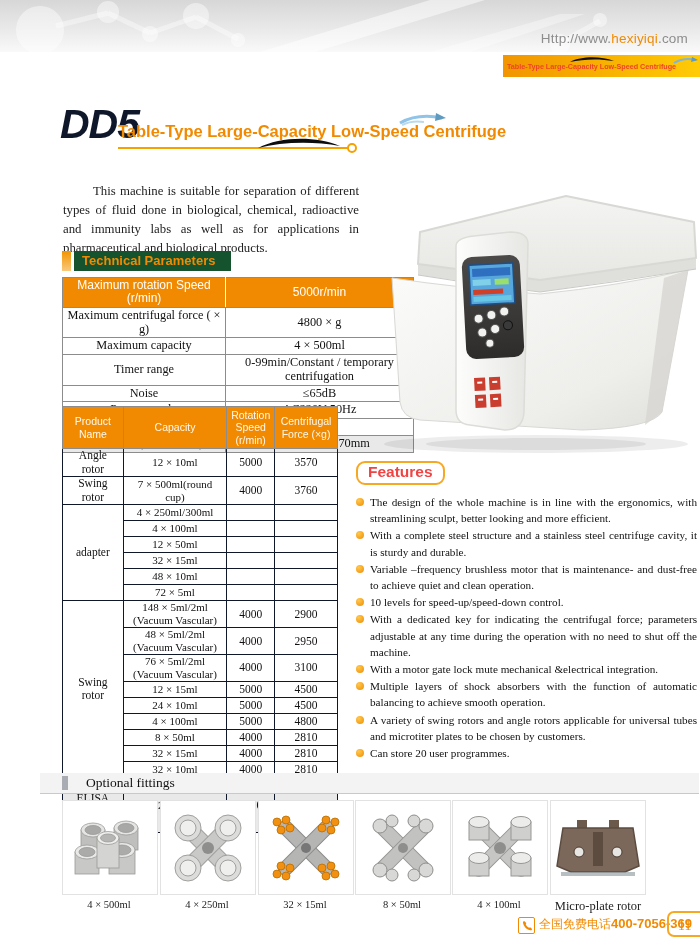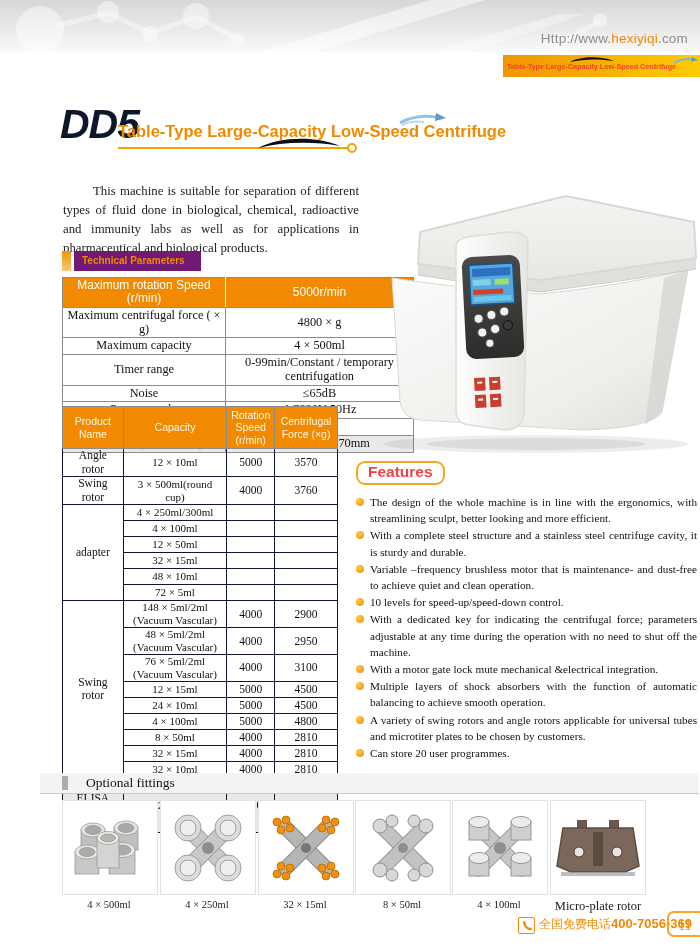--- a/index.html
+++ b/index.html
@@ -31,22 +31,22 @@
   .black-swoosh{position:absolute;left:256px;top:136px;width:86px;height:14px;}
   .blue-swoosh{position:absolute;left:396px;top:111px;width:52px;height:16px;}
 
   
   .intro{position:absolute;left:63px;top:169px;width:296px;font-size:12.8px;line-height:19px;
          text-align:justify;text-indent:30px;color:#222;}
 
   
   .tech-header{position:absolute;left:62px;top:251px;display:flex;align-items:stretch;}
   .tech-header .bar{width:9px;height:20px;background:linear-gradient(180deg,#f29500,#f9c97e);margin-right:3px;}
-  .tech-header .lbl{background:#701a75;color:#f18a00;font-family:"Liberation Sans",sans-serif;
-        font-weight:bold;font-size:10px;line-height:20px;padding:0 16px 0 8px;}
+  .tech-header .lbl{background:#14532d;color:#f18a00;font-family:"Liberation Sans",sans-serif;
+        font-weight:bold;font-size:13px;line-height:20px;padding:0 16px 0 8px;}
 
   
   .tech-table{position:absolute;left:62px;top:277px;width:352px;border-collapse:collapse;
         font-size:12.3px;line-height:1.12;text-align:center;}
   .tech-table td{border:1px solid #8c8c8c;padding:1px 2px;}
   .tech-table td:first-child{width:158px;}
   .tech-table .th-row td{background:#f18a00;color:#fff;font-family:"Liberation Sans",sans-serif;
         font-size:12px;border-color:#8c8c8c;}
   .tech-table .th-row td:first-child{border-right-color:#fff;}
   .tech-table tr:last-child td{background:#e9e9e9;}
@@ -268,21 +268,21 @@
     </thead>
     <tbody>
       <tr>
         <td>Angle rotor</td>
         <td class="cap">12 × 10ml</td>
         <td>5000</td>
         <td>3570</td>
       </tr>
       <tr>
         <td>Swing rotor</td>
-        <td class="cap">3 × 500ml(round cup)</td>
+        <td class="cap">7 × 500ml(round cup)</td>
         <td>4000</td>
         <td>3760</td>
       </tr>
       <tr>
         <td rowspan="6">adapter</td>
         <td class="cap">4 × 250ml/300ml</td>
         <td></td>
           <td></td>
       </tr>
       <tr>

